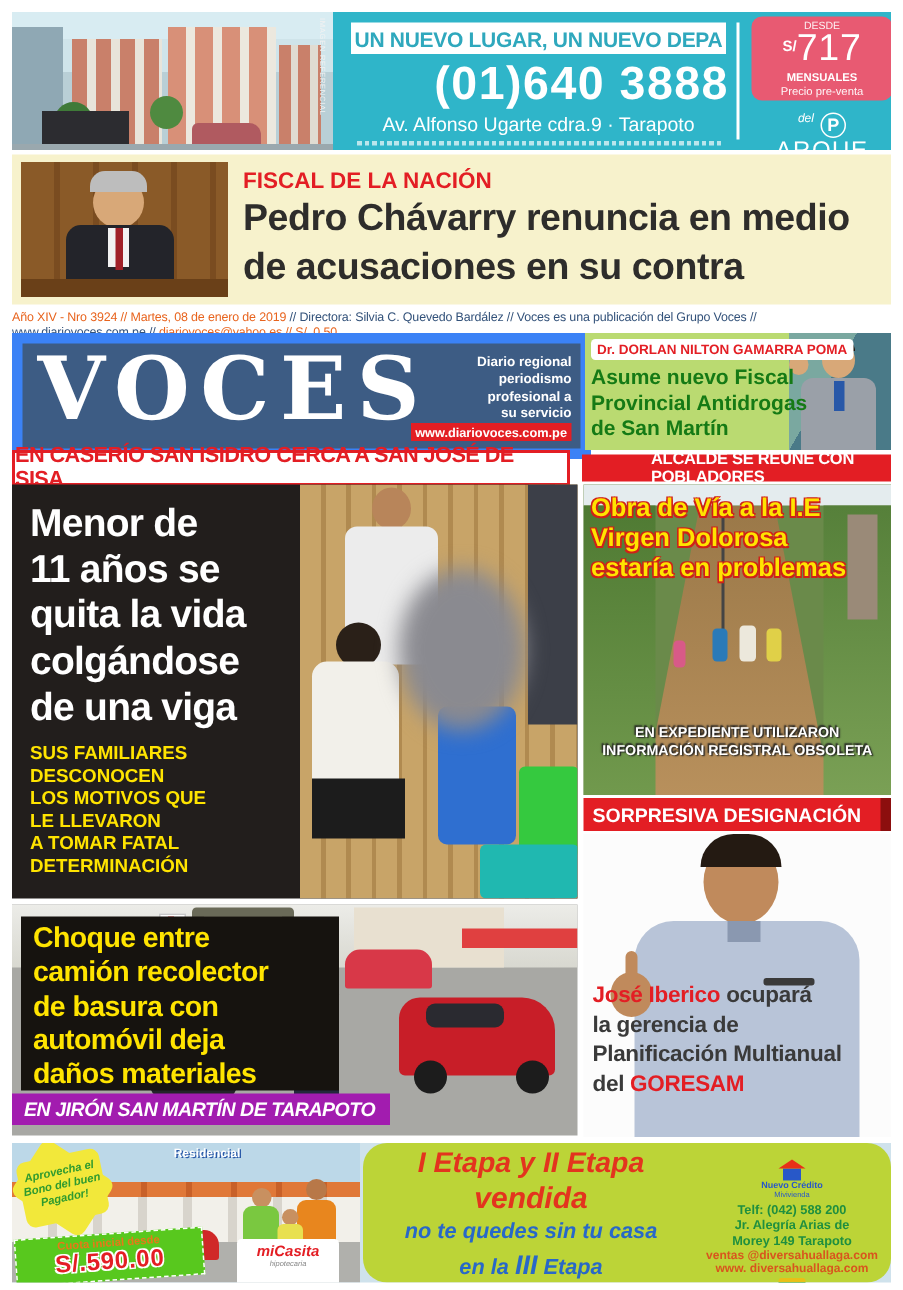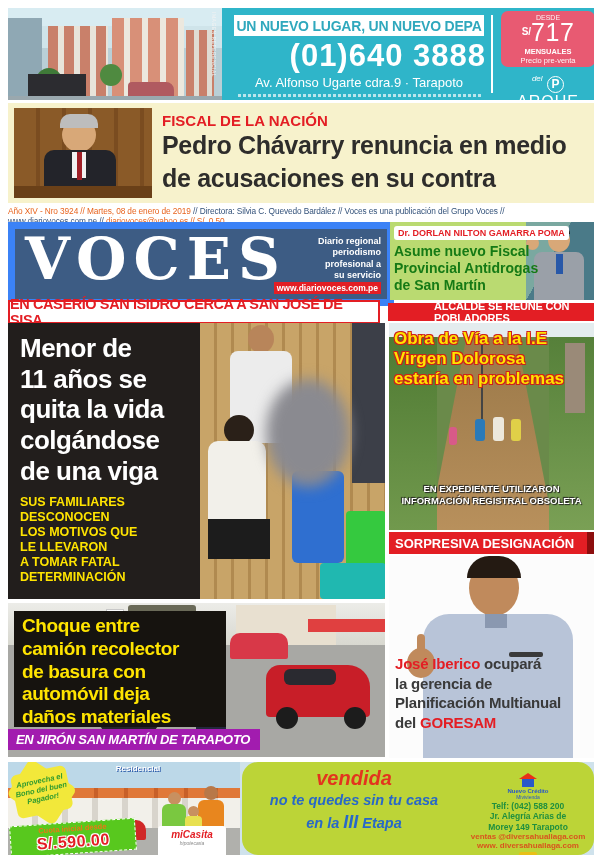--- a/index.html
+++ b/index.html
@@ -346,20 +346,21 @@
     <div id="ba-quota" class="abs">
       <span id="ba-quotalabel">Cuota inicial desde</span>
       <span id="ba-quotaprice">S/.590.00</span>
     </div>
     <div id="ba-micasita" class="abs">
       <span class="mc1">miCasita</span>
       <span class="mc2">hipotecaria</span>
     </div>
     <div id="ba-green" class="abs">
       <div id="ba-stage">
+        <span id="ba-st1">I Etapa y II Etapa</span>
         <span id="ba-st2">vendida</span>
         <span id="ba-st3">no te quedes sin tu casa</span>
         <span id="ba-st4"><span>en la </span><span class="roman">III</span><span> Etapa</span></span>
       </div>
       <div id="ba-info">
         <div id="ba-house"></div>
         <span id="ba-credit1">Nuevo Crédito</span>
         <span id="ba-credit2">Mivivienda</span>
         <span id="ba-phone">Telf: (042) 588 200</span>
         <span id="ba-address" class="ml">Jr. Alegría Arias de

